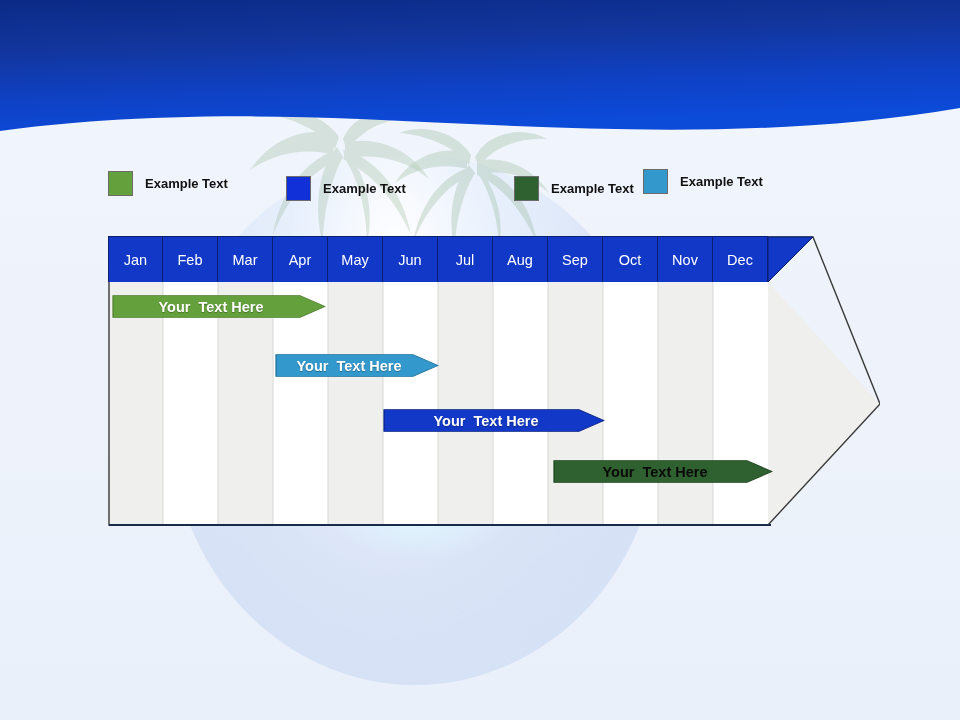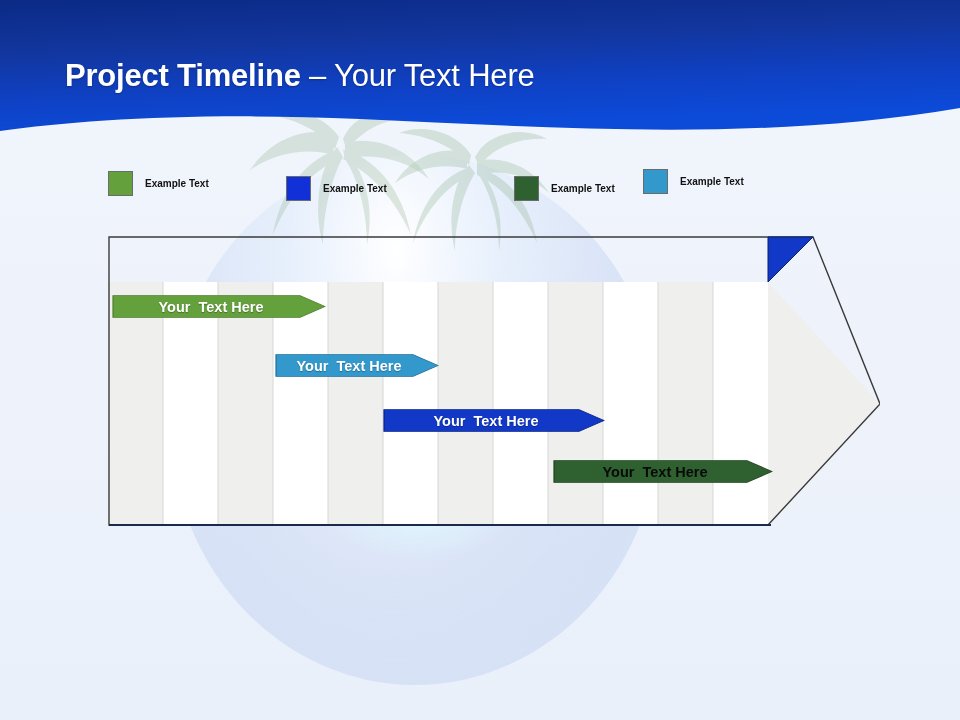--- a/index.html
+++ b/index.html
@@ -87,21 +87,21 @@
     white-space: nowrap;
   }
   .legend-swatch {
     width: 23px;
     height: 23px;
     border: 1px solid #6b6b6b;
     flex: 0 0 auto;
   }
   .legend-label {
     margin-left: 12px;
-    font-size: 10px;
+    font-size: 13px;
     font-weight: bold;
     color: #111111;
   }
 
   
   .chart {
     position: absolute;
     left: 108px;
     top: 236px;
     width: 772px;
@@ -194,23 +194,20 @@
       <linearGradient id="bandGrad" x1="0" y1="0" x2="0.25" y2="1">
         <stop offset="0%" stop-color="#0B2A86"></stop>
         <stop offset="38%" stop-color="#12369E"></stop>
         <stop offset="72%" stop-color="#0F41C4"></stop>
         <stop offset="100%" stop-color="#0C4AD8"></stop>
       </linearGradient>
     </defs>
     <path d="M0,0 L960,0 L960,108 C 760,142 560,128 360,119 C 200,112 80,120 0,131 Z" fill="url(#bandGrad)"></path>
   </svg>
 
-  <div class="header-title">
-    <span class="b">Project Timeline</span><span class="n"> – Your Text Here</span>
-  </div>
 
   <div class="legend">
       <div class="legend-item" style="left: 0px; top: 3px;">
         <div class="legend-swatch" style="background: rgb(100, 160, 60);"></div>
         <span class="legend-label">Example Text</span>
       </div>
       <div class="legend-item" style="left: 178px; top: 8px;">
         <div class="legend-swatch" style="background: rgb(17, 48, 216);"></div>
         <span class="legend-label">Example Text</span>
       </div>
@@ -258,20 +255,34 @@
           <line x1="385" y1="46" x2="385" y2="289" stroke="#d7d7d5" stroke-width="1"></line>
           <line x1="440" y1="46" x2="440" y2="289" stroke="#d7d7d5" stroke-width="1"></line>
           <line x1="495" y1="46" x2="495" y2="289" stroke="#d7d7d5" stroke-width="1"></line>
           <line x1="550" y1="46" x2="550" y2="289" stroke="#d7d7d5" stroke-width="1"></line>
           <line x1="605" y1="46" x2="605" y2="289" stroke="#d7d7d5" stroke-width="1"></line>
         </g>
 
       <line id="base-line" x1="1" y1="289" x2="663" y2="289" stroke="#1a2a4a" stroke-width="2"></line>
     </svg>
 
+    <div class="head-row">
+        <div class="month-cell" style="width: 55px;">Jan</div>
+        <div class="month-cell" style="width: 55px;">Feb</div>
+        <div class="month-cell" style="width: 55px;">Mar</div>
+        <div class="month-cell" style="width: 55px;">Apr</div>
+        <div class="month-cell" style="width: 55px;">May</div>
+        <div class="month-cell" style="width: 55px;">Jun</div>
+        <div class="month-cell" style="width: 55px;">Jul</div>
+        <div class="month-cell" style="width: 55px;">Aug</div>
+        <div class="month-cell" style="width: 55px;">Sep</div>
+        <div class="month-cell" style="width: 55px;">Oct</div>
+        <div class="month-cell" style="width: 55px;">Nov</div>
+        <div class="month-cell" style="width: 55px;">Dec</div>
+      </div>
 
     <div id="bars-layer">
         <div class="bar" style="left: 4px; top: 59px; width: 214px;">
           <svg class="bar-shape" viewBox="0 0 214 33" preserveAspectRatio="none">
             <path d="M1,1 L188,1 L213,16.5 L188,32 L1,32 Z" fill="#64A03C" stroke="#4E7F2E" stroke-width="1.2"></path>
           </svg>
           <span class="bar-label light">Your  Text Here</span>
         </div>
         <div class="bar" style="left: 167px; top: 118px; width: 164px;">
           <svg class="bar-shape" viewBox="0 0 164 33" preserveAspectRatio="none">

